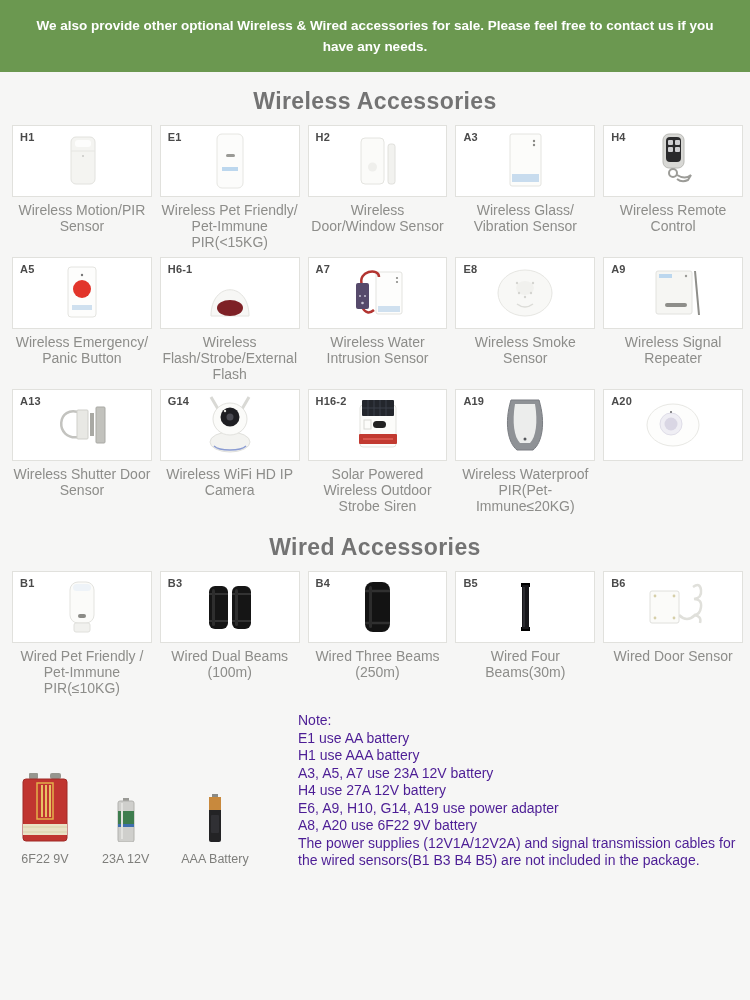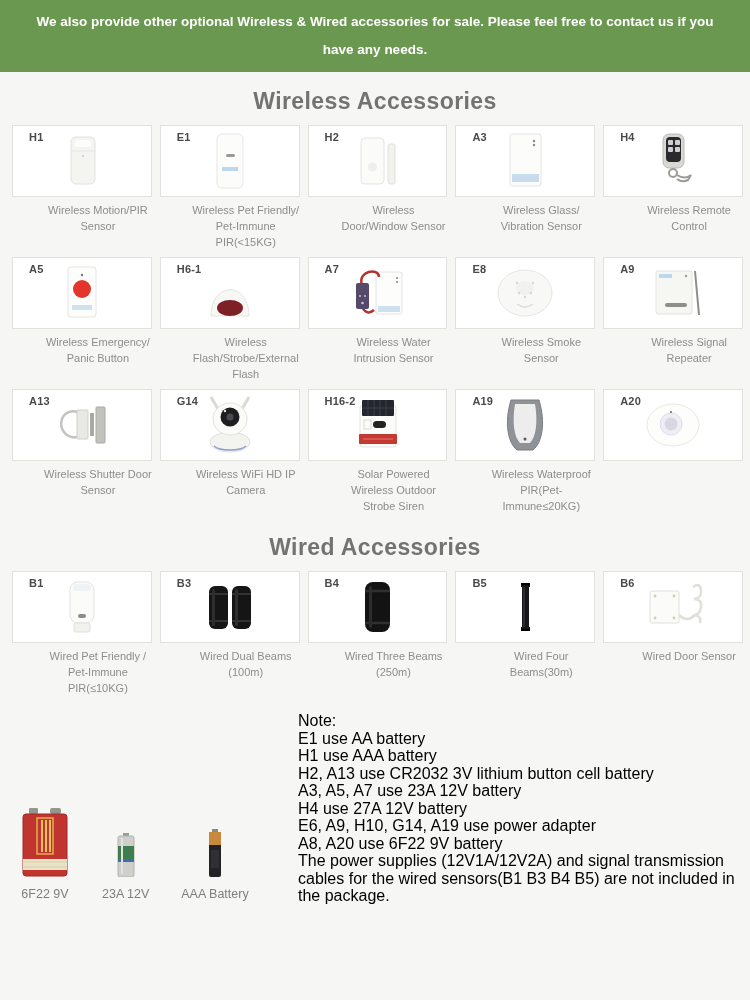--- a/index.html
+++ b/index.html
@@ -1,32 +1,32 @@
 <!DOCTYPE html>
 <html><head>
 <meta charset="utf-8">
 <style>
   html,body{margin:0;padding:0;}
   body{background:#f6f6f5;font-family:"Liberation Sans",sans-serif;}
   .page{width:750px;height:1000px;overflow:hidden;background:#f6f6f5;position:relative;}
   .banner{height:72px;display:flex;align-items:center;justify-content:center;padding:0 34px;box-sizing:border-box;background:#6b9850;}
-  .banner p{color:#ffffff;font-size:13.5px;line-height:28px;text-align:center;margin:0;font-weight:bold;}
+  .banner p{color:#ffffff;font-size:13.5px;line-height:21px;text-align:center;margin:0;font-weight:bold;}
   h2.sec{font-size:23px;font-weight:bold;color:#737373;text-align:center;margin:16px 0 10px;letter-spacing:.4px;}
   h2.sec.wired{margin-top:20px;}
   .grid{display:grid;grid-template-columns:repeat(5,1fr);column-gap:8px;row-gap:7px;margin:0 7px 0 12px;align-items:start;}
   .cell{display:flex;flex-direction:column;}
   .card{background:#ffffff;border:1px solid #e1e1dd;height:72px;position:relative;display:flex;align-items:center;justify-content:center;box-sizing:border-box;}
-  .code{position:absolute;top:5px;left:16px;font-size:11px;font-weight:bold;color:#4a4a4a;letter-spacing:.2px;}
+  .code{position:absolute;top:5px;left:7px;font-size:11px;font-weight:bold;color:#4a4a4a;letter-spacing:.2px;}
   .pimg{line-height:0;}
-  .caption{margin-top:5px;text-align:center;font-size:11px;line-height:16px;color:#8d8d8a;margin-left:32px;}
+  .caption{margin-top:5px;text-align:center;font-size:14px;line-height:16px;color:#8d8d8a;}
   .footer{display:flex;margin:16px 0 0 12px;align-items:flex-end;}
   .batteries{width:286px;display:flex;align-items:flex-end;gap:32px;padding-left:8px;box-sizing:border-box;padding-bottom:4px;}
   .battery{display:flex;flex-direction:column;align-items:center;}
   .battery .blabel{margin-top:6px;font-size:12.5px;color:#7e7e7b;}
-  .note{width:448px;font-size:16px;line-height:17.5px;color:#000000;}
+  .note{width:448px;font-size:14px;line-height:17.5px;color:#4c1d95;}
   .note p{margin:0;}
 </style>
 </head>
 <body>
 
 <div class="page">
   <header class="banner" style="background: rgb(107, 152, 80);">
     <p style="color: rgb(255, 255, 255);">We also provide other optional Wireless &amp; Wired accessories for sale. Please feel free to contact us if you have any needs.</p>
   </header>
   <main>
@@ -329,21 +329,20 @@
                 <rect x="4" y="3" width="12" height="13" fill="#c8893d"></rect>
                 <rect x="6" y="21" width="8" height="18" rx="1" fill="#303034"></rect>
               </svg></div>
             <div class="blabel">AAA Battery</div>
           </div>
         </div>
       <div class="note" id="note">
           <p>Note:</p>
           <p>E1 use AA battery</p>
           <p>H1 use AAA battery</p>
-          <p>H2, A13 use CR2032 3V lithium button cell battery</p>
           <p>A3, A5, A7 use 23A 12V battery</p>
           <p>H4 use 27A 12V battery</p>
           <p>E6, A9, H10, G14, A19 use power adapter</p>
           <p>A8, A20 use 6F22 9V battery</p>
           <p>The power supplies (12V1A/12V2A) and signal transmission cables for the wired sensors(B1 B3 B4 B5) are not included in the package.</p>
         </div>
     </section>
   </main>
 </div>
 

